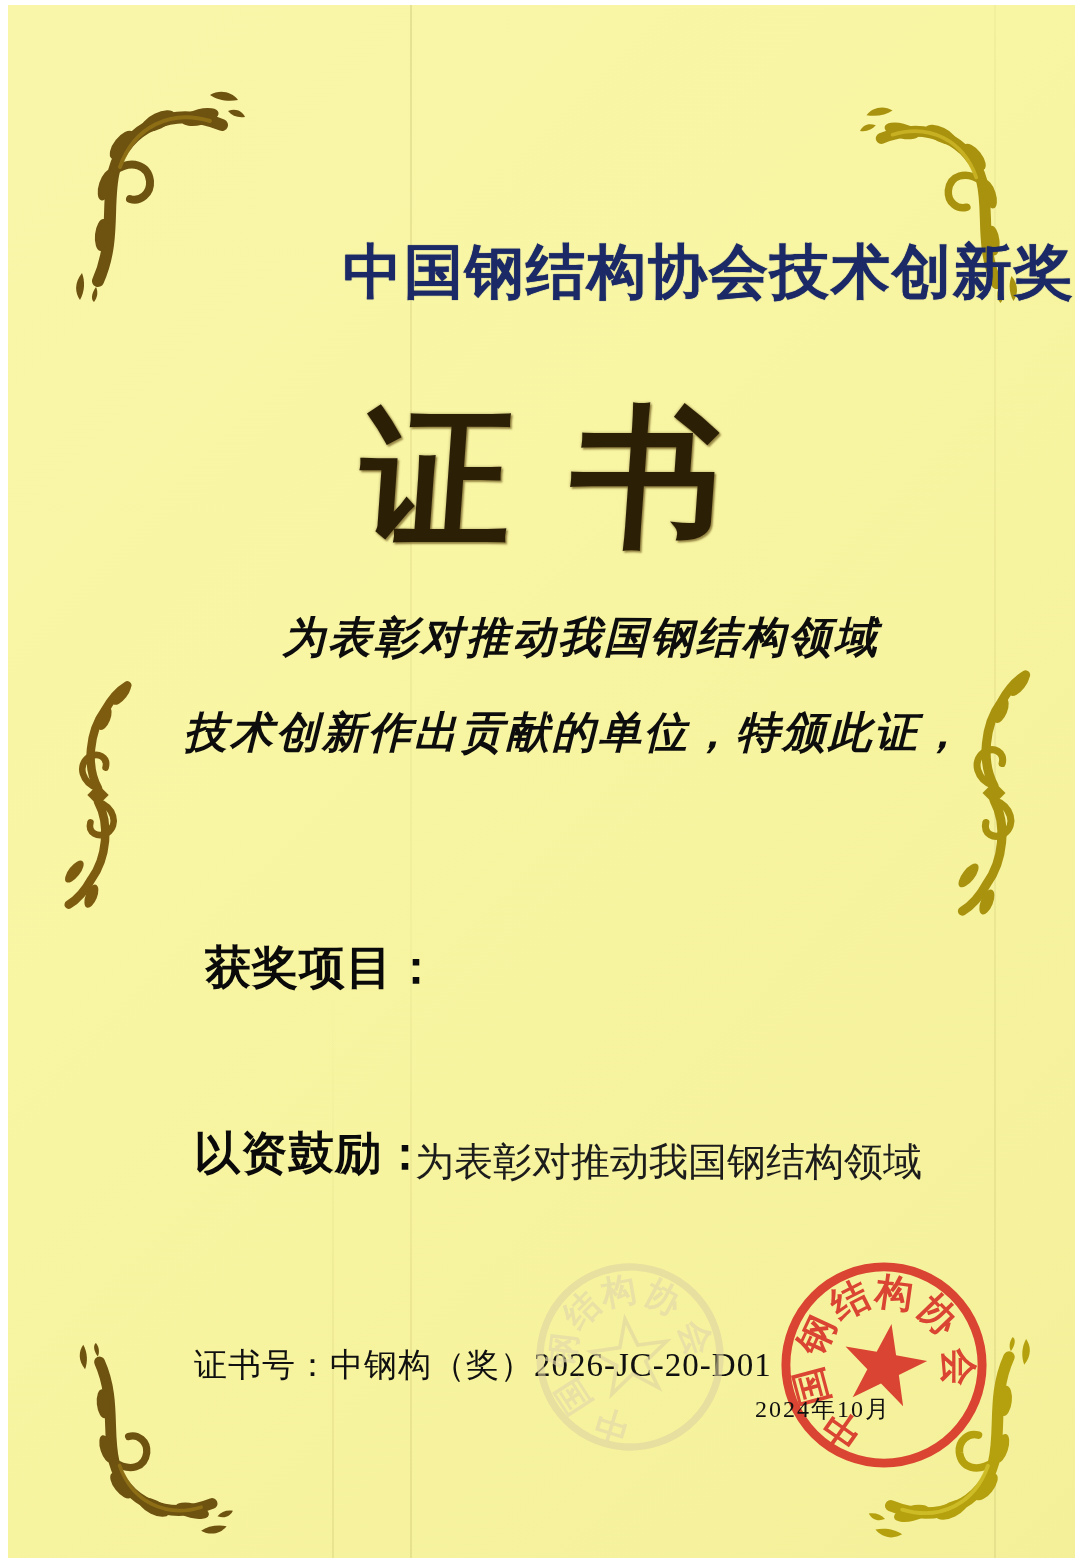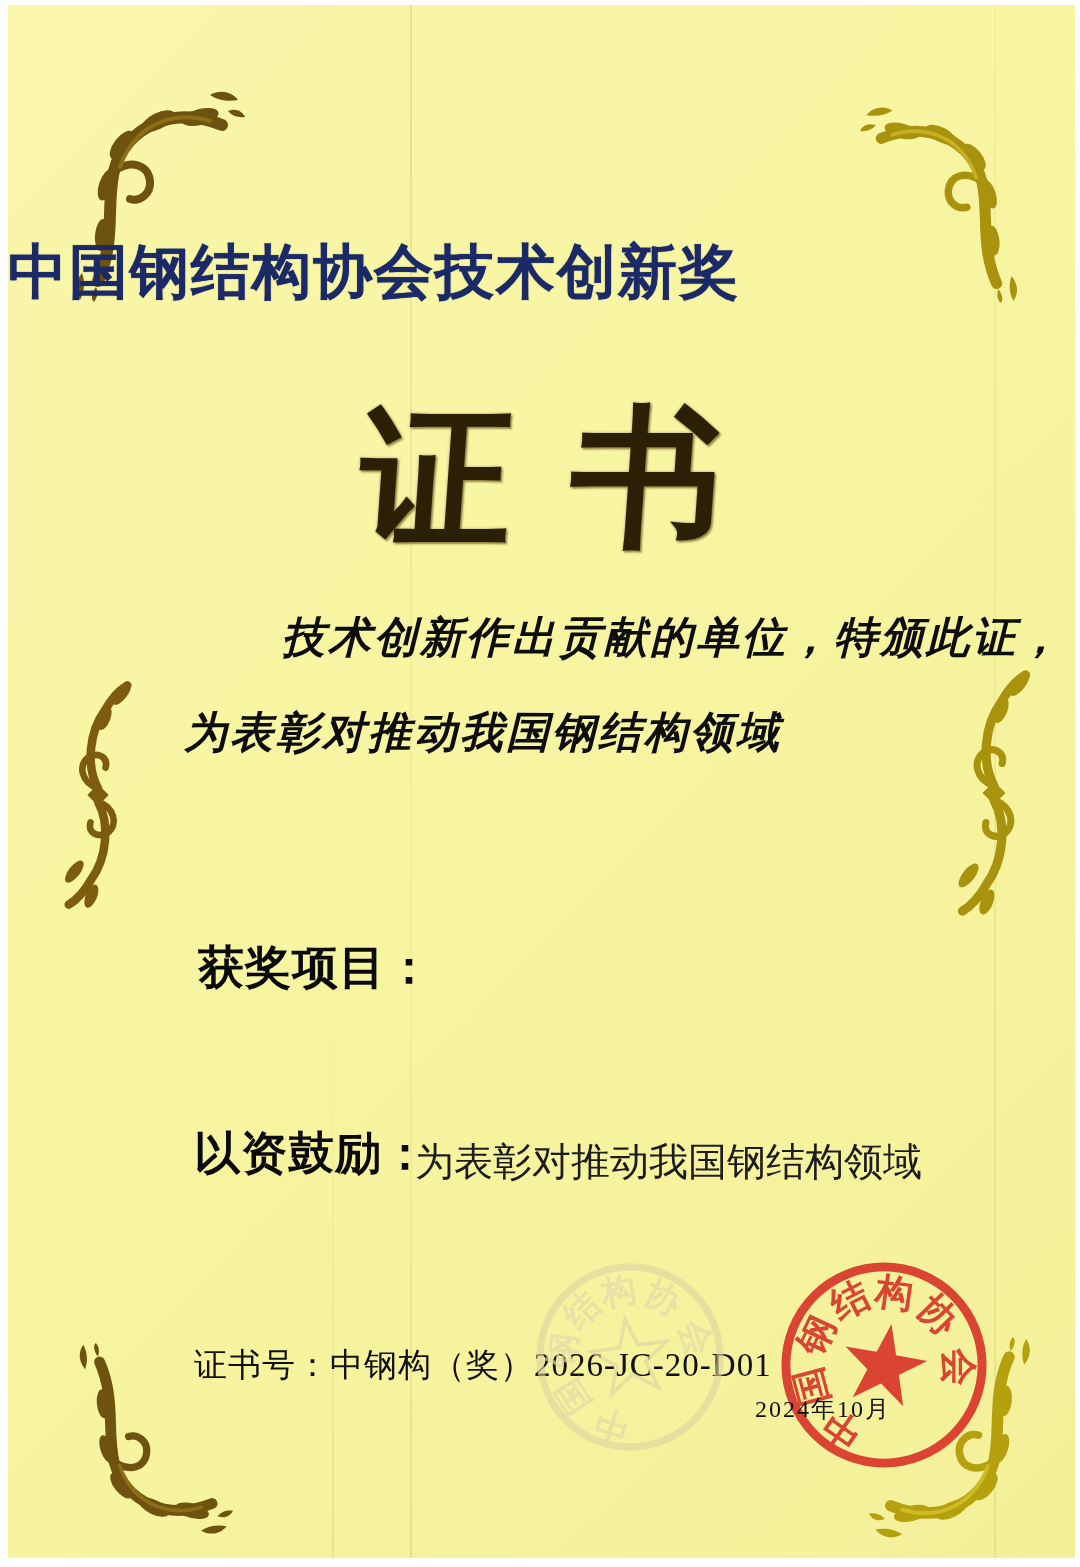--- a/index.html
+++ b/index.html
@@ -11,21 +11,21 @@
   .cert{
     position:absolute;left:8px;top:5px;right:5px;bottom:9px;
     background:linear-gradient(135deg,#f9f6aa 0%,#f8f5a2 45%,#f4f09a 100%);
   }
   .crease{position:absolute;top:0;bottom:0;width:2px;pointer-events:none;}
   .crease.c1{left:402px;background:linear-gradient(180deg,rgba(130,118,40,.16),rgba(130,118,40,.04) 60%,rgba(130,118,40,.14));}
   .crease.c2{left:324px;top:980px;background:linear-gradient(180deg,rgba(130,118,40,0),rgba(130,118,40,.12));}
   .crease.c3{left:986px;background:linear-gradient(180deg,rgba(130,118,40,.05),rgba(130,118,40,.12));}
 
   .title{
-    position:absolute;left:0;right:0;top:228px;text-align:left;
+    position:absolute;left:0;right:0;top:228px;text-align:right;
     font-size:59px;font-weight:700;color:#1b2a66;letter-spacing:2px;
     white-space:nowrap;text-shadow:0 0 1px #1b2a66;
   }
   .heading{
     position:absolute;left:0;right:0;top:372px;text-align:center;
     font-size:152px;font-weight:700;color:#2b1f06;
     letter-spacing:58px;padding-left:58px;white-space:nowrap;
     text-shadow:2px 2px 2px rgba(90,64,10,.55), 0 0 3px rgba(60,40,5,.4);
     transform:skewX(-4deg);
   }
@@ -36,21 +36,21 @@
   }
   .body-text .line:first-child{margin-left:98px;}
 
   .field-label{
     position:absolute;font-family:"Liberation Sans","DejaVu Sans",sans-serif;
     font-weight:900;font-size:46px;color:#0a0a0a;white-space:nowrap;letter-spacing:1px;
   }
   .field-value{
     position:absolute;font-size:39px;color:#1c1c1c;white-space:nowrap;letter-spacing:0px;
   }
-  .label-project{left:190px;top:932px;}
+  .label-project{left:197px;top:932px;}
   .value-project{left:407px;top:946px;line-height:73px;}
   .label-winner{left:186px;top:1118px;}
   .value-winner{left:407px;top:1130px;}
 
   .certno{
     position:absolute;left:186px;top:1338px;font-size:33px;color:#101010;
     white-space:nowrap;letter-spacing:1px;
   }
   .date{
     position:absolute;left:716px;top:1388px;font-size:24px;color:#101010;
@@ -176,22 +176,22 @@
       <ellipse cx="48" cy="232" rx="13" ry="6" transform="rotate(-68 48 232)"></ellipse>
       <rect x="47" y="117" width="16" height="16" transform="rotate(45 55 125)"></rect>
     </g>
   </svg>
 
   <div class="title">中国钢结构协会技术创新奖</div>
 
   <div class="heading">证书</div>
 
   <div class="body-text">
+    <div class="line">为表彰对推动我国钢结构领域</div>
     <div class="line">技术创新作出贡献的单位，特颁此证，</div>
-    <div class="line">为表彰对推动我国钢结构领域</div>
   </div>
 
   <div class="field-label label-project">获奖项目：</div>
   <div class="field-value value-project">
   </div>
 
   <div class="field-label label-winner">以资鼓励：</div>
   <div class="field-value value-winner">为表彰对推动我国钢结构领域</div>
 
   <div class="certno">证书号：中钢构（奖）2026-JC-20-D01</div>

